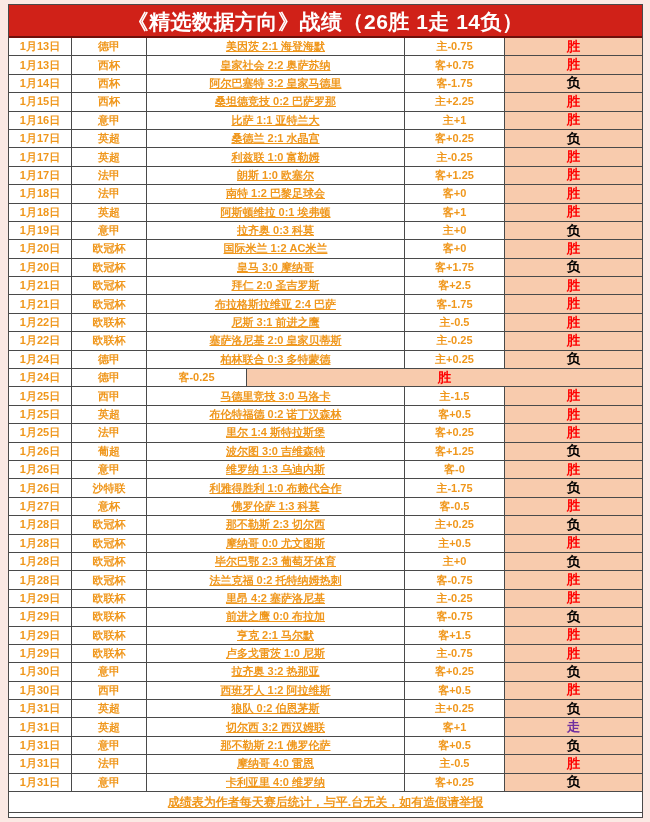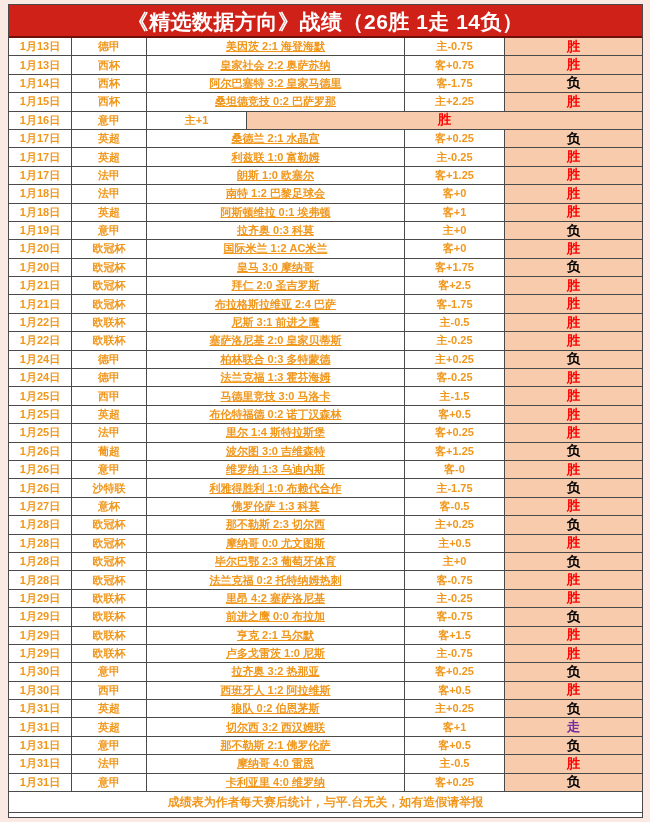--- a/index.html
+++ b/index.html
@@ -51,20 +51,21 @@
   .c-result.loss{color:#000000;}
   .c-result.push{color:#7030a0;}
   .footer-row{
     box-sizing:border-box;
     height:21px;
     border-bottom:1px solid #4a4a4a;
     display:flex;align-items:center;justify-content:center;
     color:#f0971c;font-size:12px;font-weight:bold;
     background:#ffffff;
     white-space:nowrap;
+    text-decoration:underline;
   }
   .empty-strip{height:4px;background:#ffffff;}
 </style>
 </head>
 <body>
 
 <div class="page">
   <div class="sheet">
     <div class="title-bar">《精选数据方向》战绩（26胜 1走 14负）</div>
     <div>
@@ -96,20 +97,21 @@
     <div class="cell c-date">1月15日</div>
     <div class="cell c-league">西杯</div>
     <div class="cell c-match">桑坦德竞技 0:2 巴萨罗那</div>
     <div class="cell c-handicap">主+2.25</div>
     <div class="cell c-result win">胜</div>
   </div>
 
   <div class="row">
     <div class="cell c-date">1月16日</div>
     <div class="cell c-league">意甲</div>
+    <div class="cell c-match">比萨 1:1 亚特兰大</div>
     <div class="cell c-handicap">主+1</div>
     <div class="cell c-result win">胜</div>
   </div>
 
   <div class="row">
     <div class="cell c-date">1月17日</div>
     <div class="cell c-league">英超</div>
     <div class="cell c-match">桑德兰 2:1 水晶宫</div>
     <div class="cell c-handicap">客+0.25</div>
     <div class="cell c-result loss">负</div>
@@ -207,21 +209,20 @@
     <div class="cell c-date">1月24日</div>
     <div class="cell c-league">德甲</div>
     <div class="cell c-match">柏林联合 0:3 多特蒙德</div>
     <div class="cell c-handicap">主+0.25</div>
     <div class="cell c-result loss">负</div>
   </div>
 
   <div class="row">
     <div class="cell c-date">1月24日</div>
     <div class="cell c-league">德甲</div>
-    <div class="cell c-match">法兰克福 1:3 霍芬海姆</div>
     <div class="cell c-handicap">客-0.25</div>
     <div class="cell c-result win">胜</div>
   </div>
 
   <div class="row">
     <div class="cell c-date">1月25日</div>
     <div class="cell c-league">西甲</div>
     <div class="cell c-match">马德里竞技 3:0 马洛卡</div>
     <div class="cell c-handicap">主-1.5</div>
     <div class="cell c-result win">胜</div>

